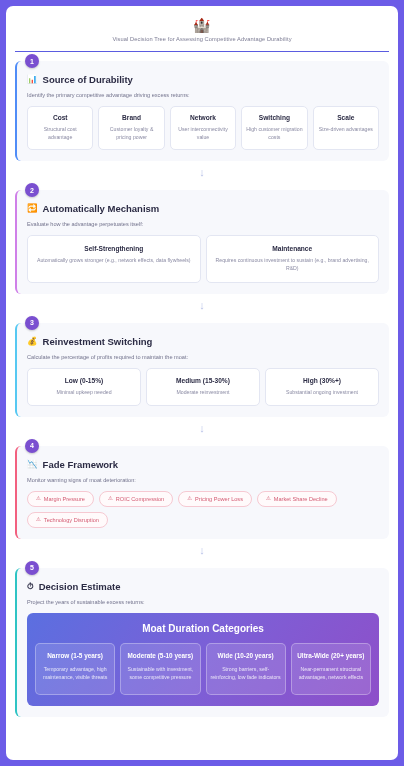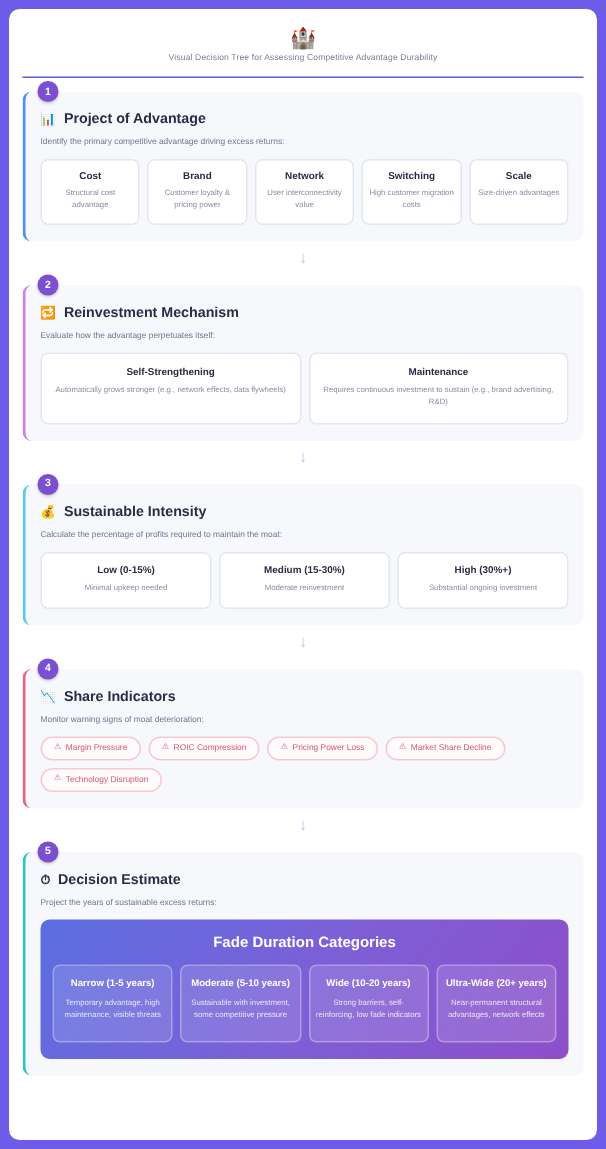--- a/index.html
+++ b/index.html
@@ -192,21 +192,21 @@
       <div class="header-title">
         <span class="header-title-icon">🏰</span>
       </div>
       <div class="header-sub">Visual Decision Tree for Assessing Competitive Advantage Durability</div>
     </div>
 
     <div class="step b-blue">
       <div class="step-badge">1</div>
       <div class="step-head">
         <span class="step-head-icon">📊</span>
-        <span>Project of Advantage</span>
+        <span>Source of Durability</span>
       </div>
       <div class="step-desc">Identify the primary competitive advantage driving excess returns:</div>
       <div class="cards">
         <div class="card">
           <div class="card-title">Cost</div>
           <div class="card-text">Structural cost advantage</div>
         </div>
         <div class="card">
           <div class="card-title">Brand</div>
           <div class="card-text">Customer loyalty &amp; pricing power</div>
@@ -225,42 +225,42 @@
         </div>
       </div>
     </div>
 
     <div class="connector">↓</div>
 
     <div class="step b-purple">
       <div class="step-badge">2</div>
       <div class="step-head">
         <span class="step-head-icon">🔁</span>
-        <span>Reinvestment Mechanism</span>
+        <span>Automatically Mechanism</span>
       </div>
       <div class="step-desc">Evaluate how the advantage perpetuates itself:</div>
       <div class="cards cards-2">
         <div class="card">
           <div class="card-title">Self-Strengthening</div>
           <div class="card-text">Automatically grows stronger (e.g., network effects, data flywheels)</div>
         </div>
         <div class="card">
           <div class="card-title">Maintenance</div>
           <div class="card-text">Requires continuous investment to sustain (e.g., brand advertising, R&amp;D)</div>
         </div>
       </div>
     </div>
 
     <div class="connector">↓</div>
 
     <div class="step b-cyan">
       <div class="step-badge">3</div>
       <div class="step-head">
         <span class="step-head-icon">💰</span>
-        <span>Sustainable Intensity</span>
+        <span>Reinvestment Switching</span>
       </div>
       <div class="step-desc">Calculate the percentage of profits required to maintain the moat:</div>
       <div class="cards cards-3">
         <div class="card">
           <div class="card-title">Low (0-15%)</div>
           <div class="card-text">Minimal upkeep needed</div>
         </div>
         <div class="card">
           <div class="card-title">Medium (15-30%)</div>
           <div class="card-text">Moderate reinvestment</div>
@@ -271,21 +271,21 @@
         </div>
       </div>
     </div>
 
     <div class="connector">↓</div>
 
     <div class="step b-pink">
       <div class="step-badge">4</div>
       <div class="step-head">
         <span class="step-head-icon">📉</span>
-        <span>Share Indicators</span>
+        <span>Fade Framework</span>
       </div>
       <div class="step-desc">Monitor warning signs of moat deterioration:</div>
       <div class="tags">
         <div class="tag">
           <span class="tag-icon">⚠</span>
           <span>Margin Pressure</span>
         </div>
         <div class="tag">
           <span class="tag-icon">⚠</span>
           <span>ROIC Compression</span>
@@ -308,21 +308,21 @@
     <div class="connector">↓</div>
 
     <div class="step b-teal">
       <div class="step-badge">5</div>
       <div class="step-head">
         <span class="step-head-icon">⏱</span>
         <span>Decision Estimate</span>
       </div>
       <div class="step-desc">Project the years of sustainable excess returns:</div>
       <div class="duration-panel">
-        <div class="duration-title">Fade Duration Categories</div>
+        <div class="duration-title">Moat Duration Categories</div>
         <div class="duration-cards">
           <div class="dcard">
             <div class="dcard-title">Narrow (1-5 years)</div>
             <div class="dcard-text">Temporary advantage, high maintenance, visible threats</div>
           </div>
           <div class="dcard">
             <div class="dcard-title">Moderate (5-10 years)</div>
             <div class="dcard-text">Sustainable with investment, some competitive pressure</div>
           </div>
           <div class="dcard">

